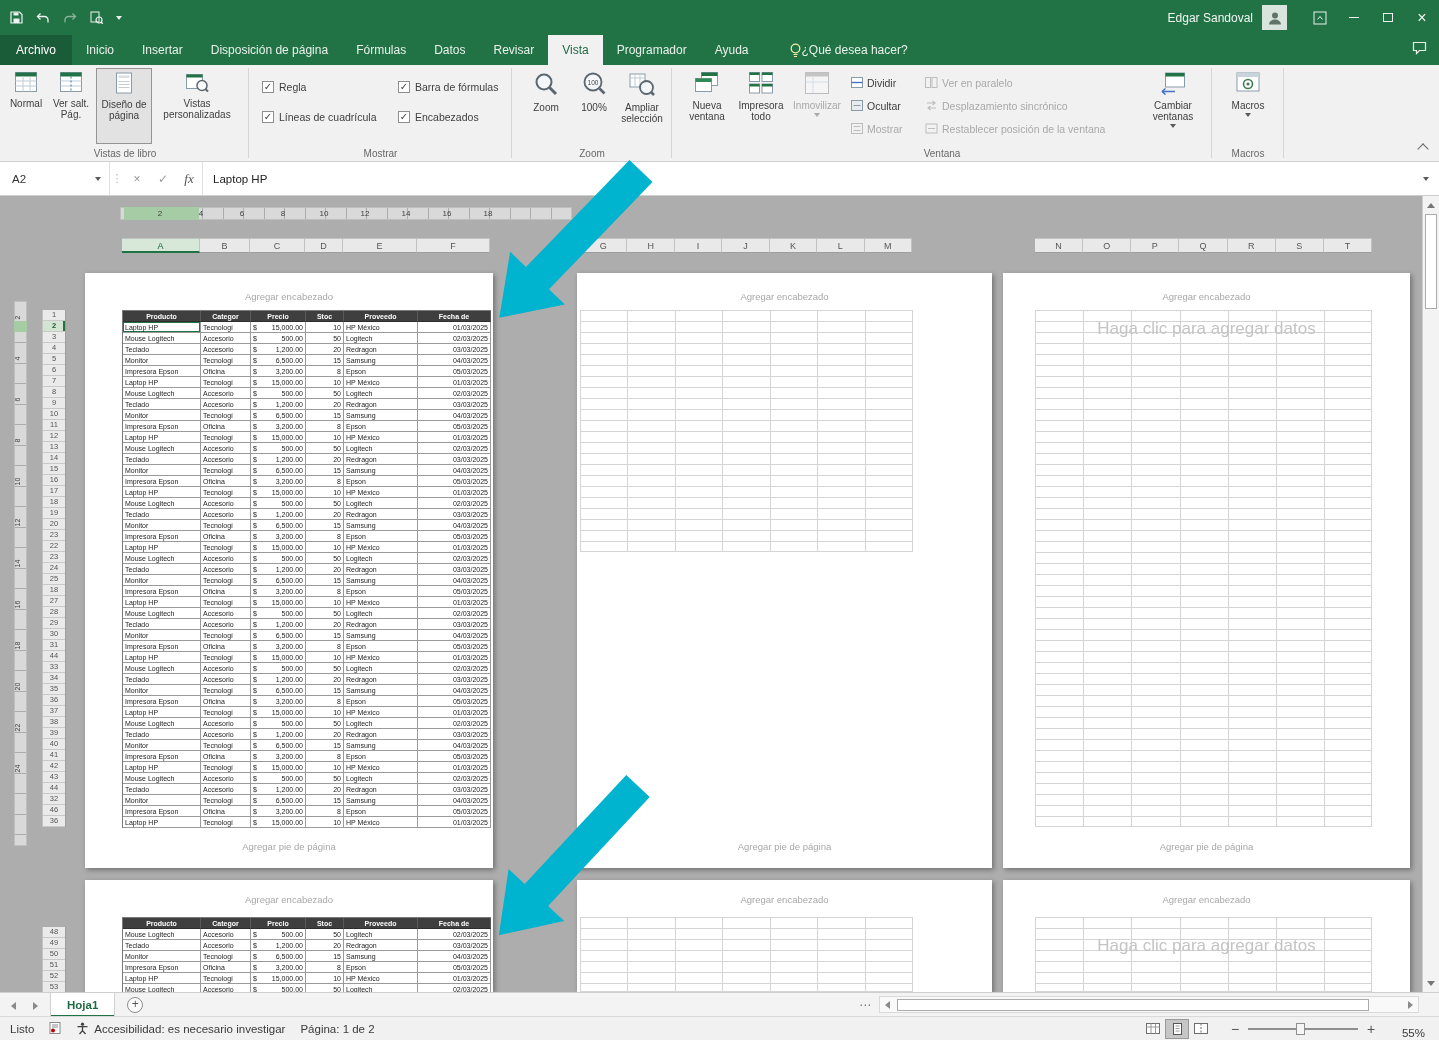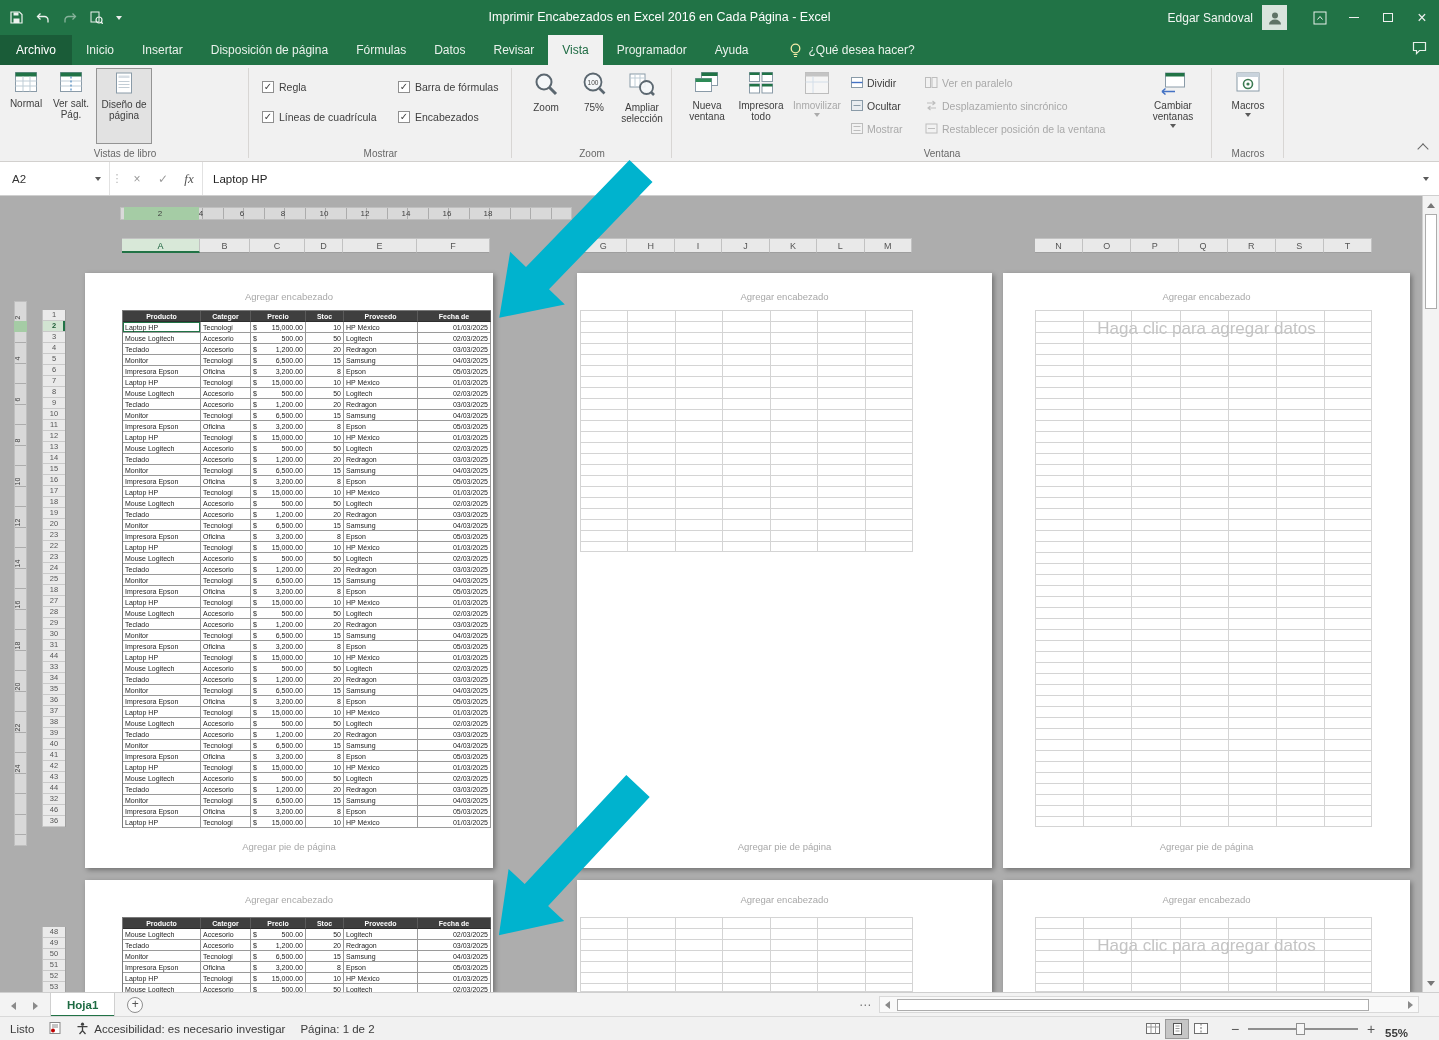--- a/index.html
+++ b/index.html
@@ -18,21 +18,21 @@
   .tb-avatar{width:25px;height:25px;background:#D9E4DD;display:inline-flex;align-items:center;justify-content:center;margin-right:16px;}
   .tb-win{width:34px;height:35px;display:inline-flex;align-items:center;justify-content:center;font-size:16px;color:#F0F0F0;}
   .minline{display:inline-block;width:10px;border-top:1px solid #F0F0F0;}
   .maxbox{display:inline-block;width:10px;height:9px;border:1px solid #F0F0F0;}
 
   
   .tabsrow{position:absolute;left:0;top:35px;width:100%;height:30px;background:#217346;display:flex;align-items:stretch;}
   .rtab{padding:0 14px;line-height:30px;font-size:12px;color:#E9F1EB;white-space:nowrap;}
   .rtab.file{padding:0 16px;background:#1A5C38;color:#fff;}
   .rtab.active{background:#F1F1F1;color:#1E6B43;}
-  .tellme{display:flex;align-items:center;gap:7px;margin-left:26px;font-size:12px;color:#EAF3EC;white-space:nowrap;justify-content:space-between;}
+  .tellme{display:flex;align-items:center;margin-left:26px;font-size:12px;color:#EAF3EC;white-space:nowrap;justify-content:space-between;}
   .tr-right{margin-left:auto;display:flex;align-items:center;padding-right:12px;}
 
   
   .ribbon{position:absolute;left:0;top:65px;width:100%;height:97px;background:#F1F1F1;border-bottom:1px solid #D2D0CE;}
   .grp{position:absolute;top:0;height:96px;}
   .glabel{position:absolute;bottom:2px;left:0;right:0;text-align:center;font-size:10px;color:#686868;white-space:nowrap;}
   .gsep{position:absolute;top:3px;width:1px;height:90px;background:#D8D6D4;}
   .bbt{position:absolute;top:3px;height:76px;padding-top:3px;display:flex;flex-direction:column;align-items:center;text-align:center;font-size:10px;line-height:11px;color:#3E3E3E;}
   .bbt .ic{margin-bottom:3px;}
   .bbt.sel{background:#E2E2E2;border:1px solid #949494;}
@@ -118,21 +118,21 @@
   .sb-left{display:flex;align-items:center;gap:15px;padding-left:10px;}
   .sb-right{margin-left:auto;display:flex;align-items:center;}
   .acc{display:flex;align-items:center;gap:5px;}
   .vb{width:24px;height:20px;display:flex;align-items:center;justify-content:center;}
   .vb.active{background:#C6C6C6;box-shadow:inset 0 0 0 1px #9A9A9A;}
   .zbtn{width:16px;text-align:center;font-size:14px;color:#555;}
   .ztrack{position:relative;width:110px;height:16px;margin:0 5px;}
   .zline{position:absolute;left:0;right:0;top:7px;height:2px;background:#8F8F8F;}
   .znotch{position:absolute;left:54px;top:3px;width:2px;height:10px;background:#8F8F8F;}
   .zthumb{position:absolute;left:48px;top:2px;width:9px;height:12px;background:#F6F6F6;border:1px solid #8F8F8F;}
-  .zlabel{width:40px;text-align:left;margin:8px 14px 0 6px;font-weight:bold;}
+  .zlabel{width:40px;text-align:right;margin:8px 14px 0 6px;}
 </style>
 </head>
 <body>
 
 <div class="app">
 
   <div class="titlebar">
     <div class="qat">
       <span class="qbtn">
           <svg width="13" height="13">
@@ -159,21 +159,20 @@
           <svg width="13" height="13">
             <rect x="1" y="1" width="8" height="10" fill="none" stroke="#EDF3EF"></rect>
             <circle cx="9" cy="9" r="3" fill="none" stroke="#EDF3EF" stroke-width="1.2"></circle>
             <line x1="11" y1="11" x2="12.8" y2="12.8" stroke="#EDF3EF" stroke-width="1.4"></line>
           </svg>
         </span>
       <span class="qbtn">
           <i class="car white"></i>
         </span>
     </div>
-    <div class="tb-title">Imprimir Encabezados en Excel 2016 en Cada Página  -  Excel</div>
     <div class="tb-right">
       <span class="tb-user">Edgar Sandoval</span>
       <span class="tb-avatar">
           <svg width="16" height="16">
             <circle cx="8" cy="5.5" r="3" fill="#5F7366"></circle>
             <path d="M2 14.5 a6 5 0 0 1 12 0 z" fill="#5F7366"></path>
           </svg>
         </span>
       <span class="tb-win">
           <svg width="14" height="14">
@@ -237,20 +236,29 @@
         <span>Ver salt. Pág.</span>
       </div>
       <div class="bbt sel" style="left:94px;width:56px;">
         <span class="ic"><svg width="24" height="22">
               <rect x="4.5" y="1" width="15" height="20" fill="#FFF" stroke="#8A9BA8"></rect>
               <rect x="6.5" y="3.5" width="11" height="2.5" fill="#D8DFE5"></rect>
               <path d="M6.5 9.5 H17.5 M6.5 12.5 H17.5 M6.5 15.5 H17.5" stroke="#C3CDD5"></path>
             </svg></span>
         <span>Diseño de página</span>
       </div>
+      <div class="bbt" style="left:152px;width:86px;">
+        <span class="ic"><svg width="24" height="22">
+              <rect x="1.5" y="3.5" width="16" height="14" fill="#FFF" stroke="#8A9BA8"></rect>
+              <rect x="1.5" y="3.5" width="16" height="3" fill="#217346"></rect>
+              <circle cx="17" cy="14.5" r="5" fill="#FDFDFD" stroke="#5B6770" stroke-width="1.5"></circle>
+              <line x1="20.5" y1="18" x2="23" y2="20.5" stroke="#5B6770" stroke-width="2"></line>
+            </svg></span>
+        <span>Vistas personalizadas</span>
+      </div>
       <div class="glabel">Vistas de libro</div>
     </div>
     <div class="gsep" style="left:248px;"></div>
 
     <div class="grp" style="left:250px;width:261px;">
       <label class="chk" style="left:12px;top:16px;">
           <span class="cbox">✓</span>
           <span>Regla</span>
         </label>
       <label class="chk" style="left:12px;top:46px;">
@@ -276,21 +284,21 @@
               <line x1="16.5" y1="16.5" x2="23" y2="23" stroke="#5B6770" stroke-width="3"></line>
             </svg></span>
         <span>Zoom</span>
       </div>
       <div class="bbt" style="left:60px;width:42px;">
         <span class="ic"><svg width="26" height="26">
               <circle cx="12" cy="11" r="8.5" fill="#F4F7F9" stroke="#5B6770" stroke-width="1.8"></circle>
               <text x="12" y="13.5" font-size="6.5" text-anchor="middle" fill="#444">100</text>
               <line x1="18.5" y1="17.5" x2="23.5" y2="22.5" stroke="#5B6770" stroke-width="2.6"></line>
             </svg></span>
-        <span>75%</span>
+        <span>100%</span>
       </div>
       <div class="bbt" style="left:104px;width:50px;">
         <span class="ic"><svg width="26" height="26">
               <rect x="1" y="3" width="15" height="13" fill="#FFF" stroke="#8A9BA8"></rect>
               <path d="M1 7 H16 M6 3 V16 M11 3 V16" stroke="#BFCDD6"></path>
               <circle cx="17.5" cy="16.5" r="6.5" fill="rgba(244,247,249,0.9)" stroke="#5B6770" stroke-width="1.8"></circle>
               <line x1="22" y1="21" x2="25" y2="24" stroke="#5B6770" stroke-width="2.6"></line>
             </svg></span>
         <span>Ampliar selección</span>
       </div>

